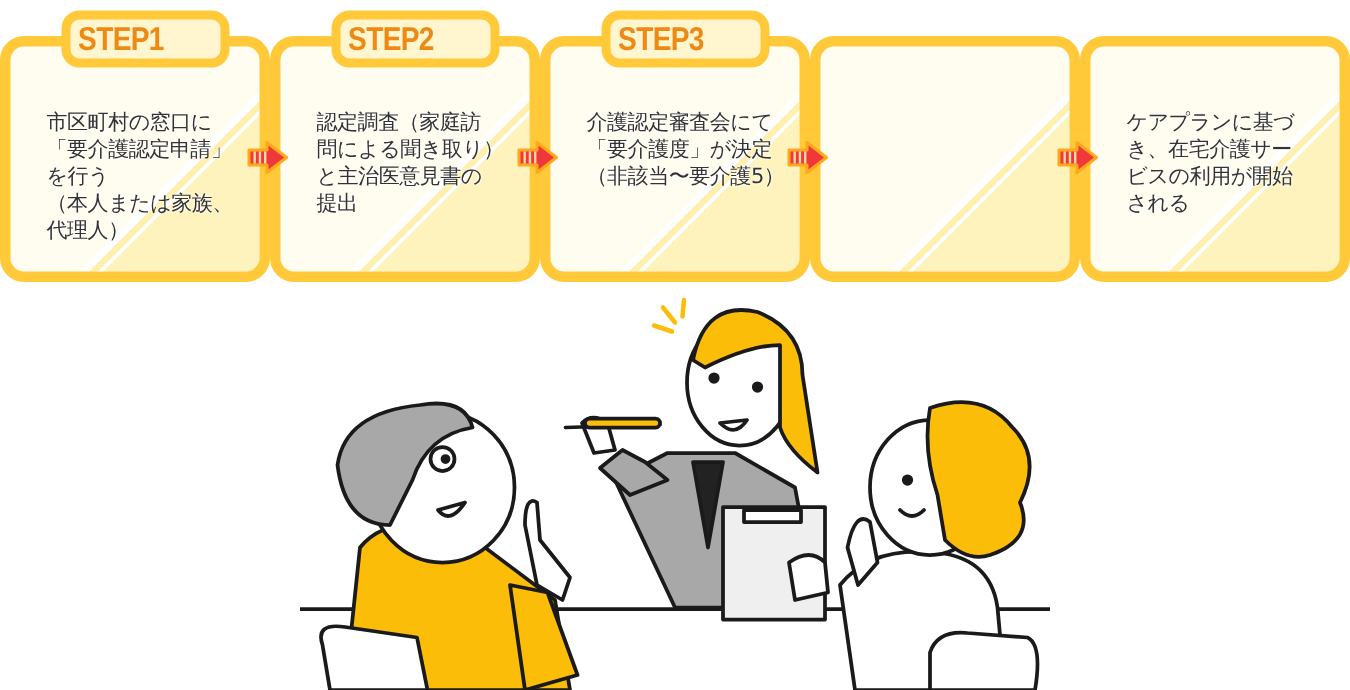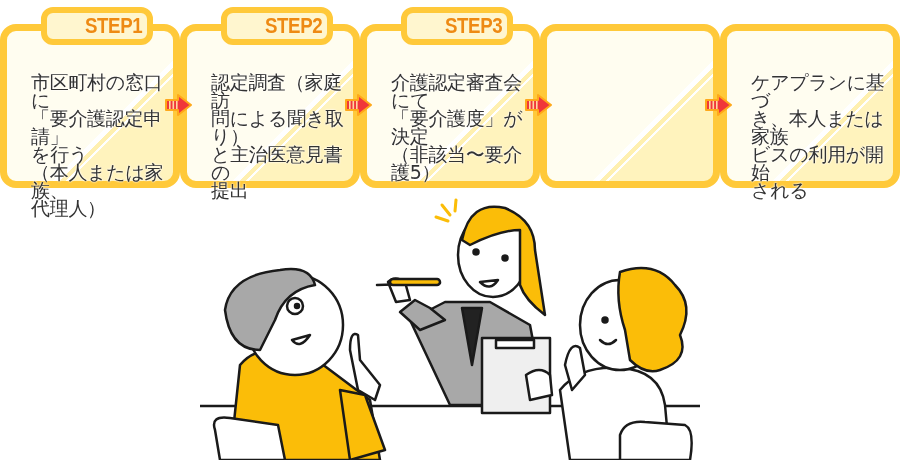--- a/index.html
+++ b/index.html
@@ -4,24 +4,24 @@
 <style>
   html, body { margin:0; padding:0; background:#ffffff; }
   body { width:900px; height:460px; position:relative; overflow:hidden;
          font-family:"DejaVu Sans", "Liberation Sans", sans-serif; }
   .step { position:absolute; top:24px; width:166px; height:150px;
           border:7px solid #ffc93a; border-radius:16px; box-sizing:content-box;
           background:linear-gradient(135deg, #fffdf0 0%, #fffdf0 62%, #ffffff 62%, #ffffff 64%, #fff0b0 64%, #fff0b0 66%, #ffffff 66%, #ffffff 67%, #fff3bd 67%, #fff3bd 100%);
           overflow:visible; }
   .tab { position:absolute; top:-24px; left:34px; width:100px; height:26px;
          background:#fff6cf; border:6px solid #ffc93a; border-radius:12px;
-         display:flex; align-items:center; justify-content:flex-end; }
+         display:flex; align-items:center; justify-content:flex-start; }
   .tab span { color:#ee8a14; font-family:"Liberation Sans", sans-serif; font-weight:bold;
               font-size:22px; letter-spacing:-0.5px; transform:scaleX(0.85); display:inline-block; }
-  .text { position:absolute; top:42px; left:24px; width:140px; font-size:19px; line-height:18px;
+  .text { position:absolute; top:42px; left:24px; width:140px; font-size:14px; line-height:18px;
           color:#333333; white-space:pre-line; letter-spacing:-0.3px;
           text-shadow:0 0 2px #fff, 0 0 2px #fff; }
   .arrow { position:absolute; top:94px; width:30px; height:22px; }
   .illus { position:absolute; left:200px; top:190px; width:500px; height:270px; }
 </style>
 </head>
 <body>
 
 <div class="step" style="left:0px;">
   <div class="tab">
@@ -51,21 +51,21 @@
   <div class="text">介護認定審査会にて
 「要介護度」が決定
 （非該当〜要介護5）</div>
 </div>
 
 <div class="step" style="left:540px;">
 </div>
 
 <div class="step" style="left:720px;">
   <div class="text">ケアプランに基づ
-き、本人または家族
+き、在宅介護サー
 ビスの利用が開始
 される</div>
 </div>
 
 <svg class="arrow" style="left:164px;" viewBox="0 0 30 22">
   <path d="M2 6 H14 V1 L27 11 L14 21 V16 H2 Z" fill="#f0373a" stroke="#ffa81a" stroke-width="2" stroke-linejoin="round"></path>
   <rect x="5" y="7" width="1.6" height="8" fill="#ffd9a0"></rect>
     <rect x="8.5" y="7" width="1.6" height="8" fill="#ffd9a0"></rect>
     <rect x="12" y="7" width="1.6" height="8" fill="#ffd9a0"></rect>
 </svg>

